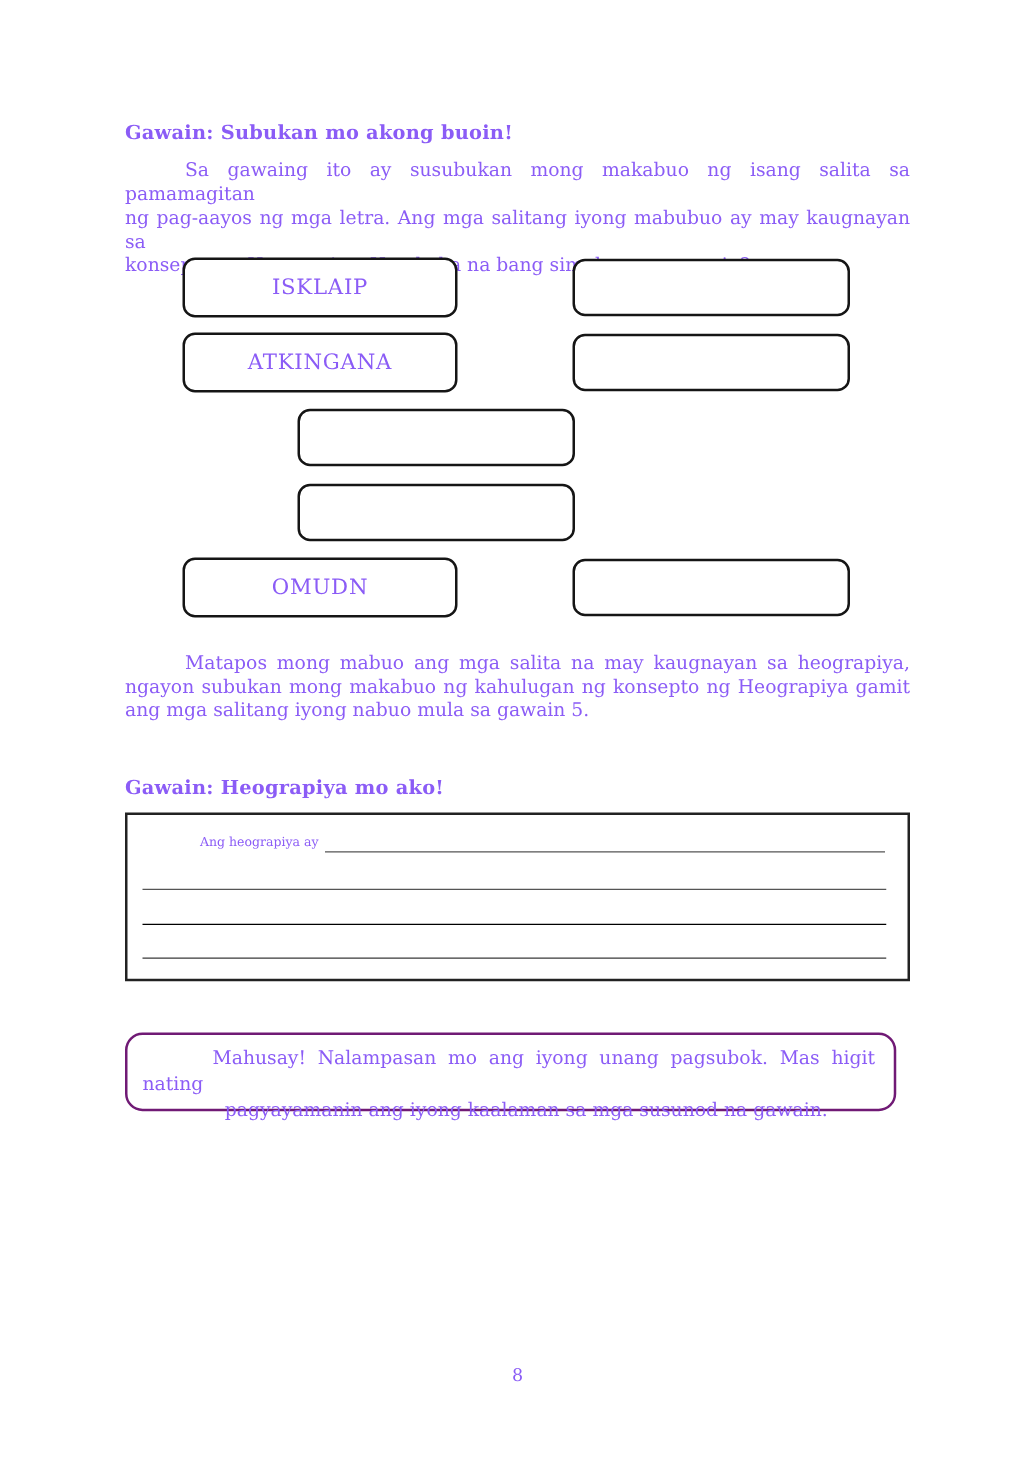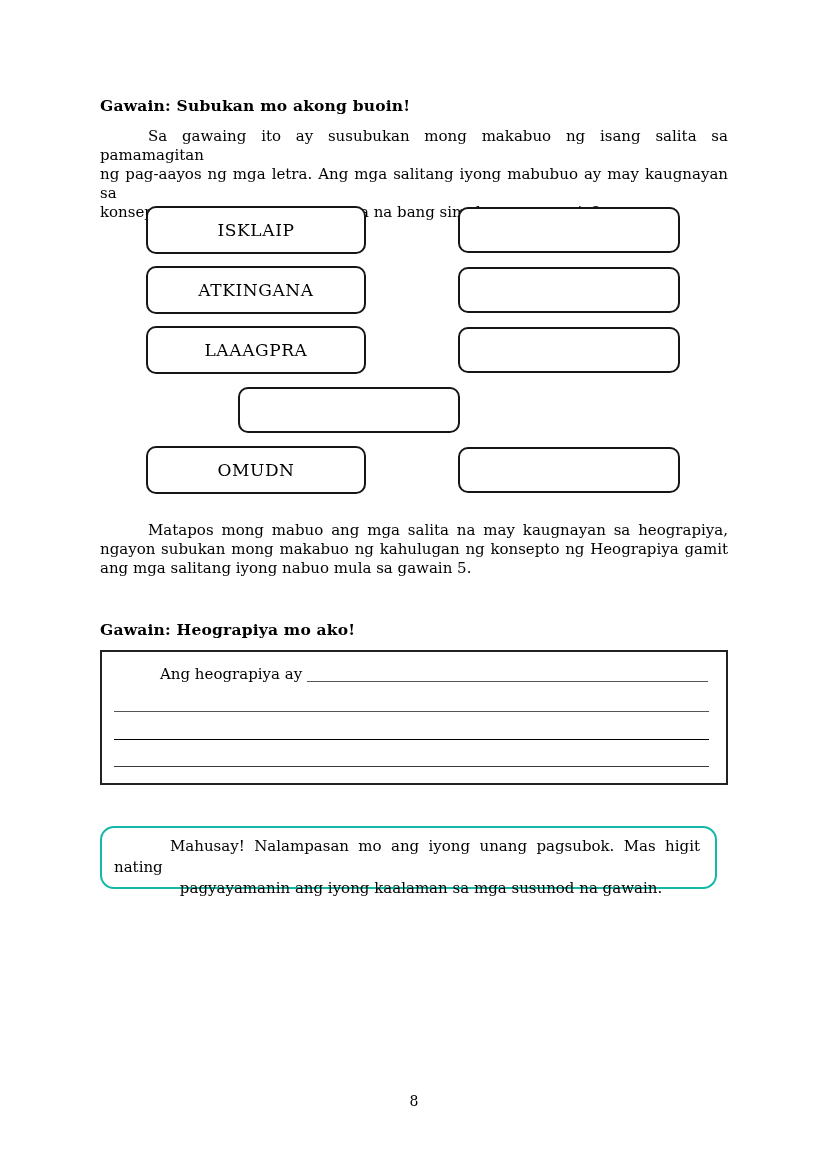--- a/index.html
+++ b/index.html
@@ -3,21 +3,21 @@
 <meta charset="utf-8">
 <style>
   html, body { margin: 0; padding: 0; background: #9a9a9a; }
   .page {
     position: relative;
     width: 826px;
     height: 1169px;
     background: #ffffff;
     margin: 0 auto;
     font-family: "DejaVu Serif", "Liberation Serif", serif;
-    color: #000000;
+    color: #8b5cf6;
     overflow: hidden;
   }
   .content { position: absolute; left: 100px; top: 0; width: 628px; }
 
   .heading {
     position: absolute; left: 0;
     font-weight: bold;
     font-size: 15.5px;
     line-height: 19px;
     letter-spacing: 0.2px;
@@ -49,37 +49,37 @@
     margin-left: 92px;
   }
 
   .writing-box {
     position: absolute; top: 650px; left: 0;
     width: 628px; height: 135px; box-sizing: border-box;
     border: 2px solid #222; background: #fff;
   }
   .wb-prompt {
     position: absolute; top: 13px; left: 58px; right: 18px;
-    display: flex; font-size: 15px; line-height: 19px;
+    display: flex; font-size: 10px; line-height: 19px;
   }
   .wb-prompt-text { white-space: nowrap; }
   .wb-fill {
     flex: 1; align-self: flex-end;
     border-bottom: 1.5px solid #555;
     margin-left: 5px; margin-bottom: 2px; height: 0;
   }
   .wb-line { position: absolute; left: 12px; right: 17px; border-top: 1.5px solid #3a3a3a; }
   .wb-line.l1 { top: 59px; border-color: #555; }
   .wb-line.l2 { top: 87px; border-color: #000; }
   .wb-line.l3 { top: 114px; border-color: #3a3a3a; }
 
   .message-box {
     position: absolute; top: 826px; left: 0;
     width: 617px; height: 63px; box-sizing: border-box;
-    border: 2px solid #14b8a6; border-radius: 14px;
+    border: 2px solid #701a75; border-radius: 14px;
     background: #fff;
     padding: 8px 15px 0 12px;
     font-size: 15px; line-height: 21px;
   }
   .msg-line1 { text-indent: 56px; text-align: justify; text-align-last: justify; }
   .msg-line2 { text-align: center; margin-left: 28px; }
 
   .page-num {
     position: absolute; top: 1093px; left: 0; width: 628px;
     text-align: center; font-size: 14px;
@@ -102,21 +102,20 @@
     <div class="word-grid">
       <div class="word-row">
         <div class="scramble-box">ISKLAIP</div>
         <div class="answer-box"></div>
       </div>
       <div class="word-row">
         <div class="scramble-box">ATKINGANA</div>
         <div class="answer-box"></div>
       </div>
       <div class="word-row">
-        <div class="scramble-box">LAAAGPRA</div>
         <div class="answer-box"></div>
       </div>
       <div class="word-row">
         <div class="answer-box"></div>
       </div>
       <div class="word-row">
         <div class="scramble-box">OMUDN</div>
         <div class="answer-box"></div>
       </div>
     </div>

